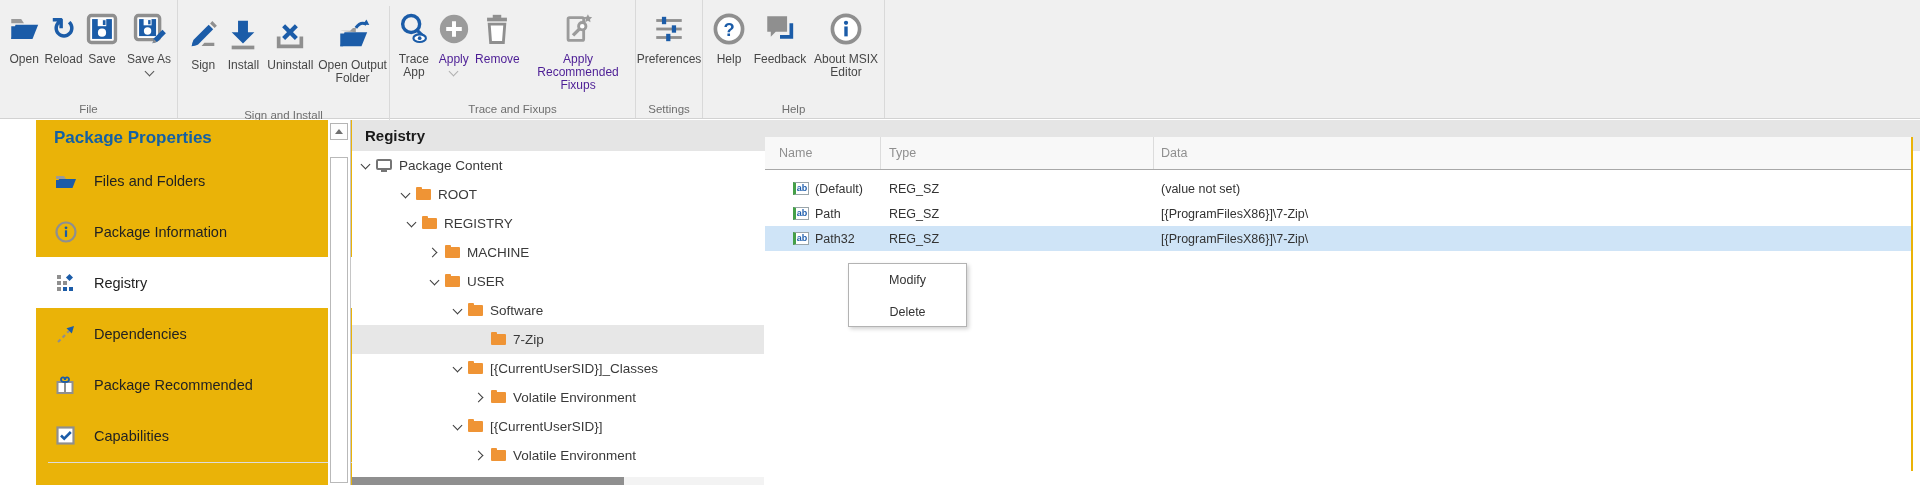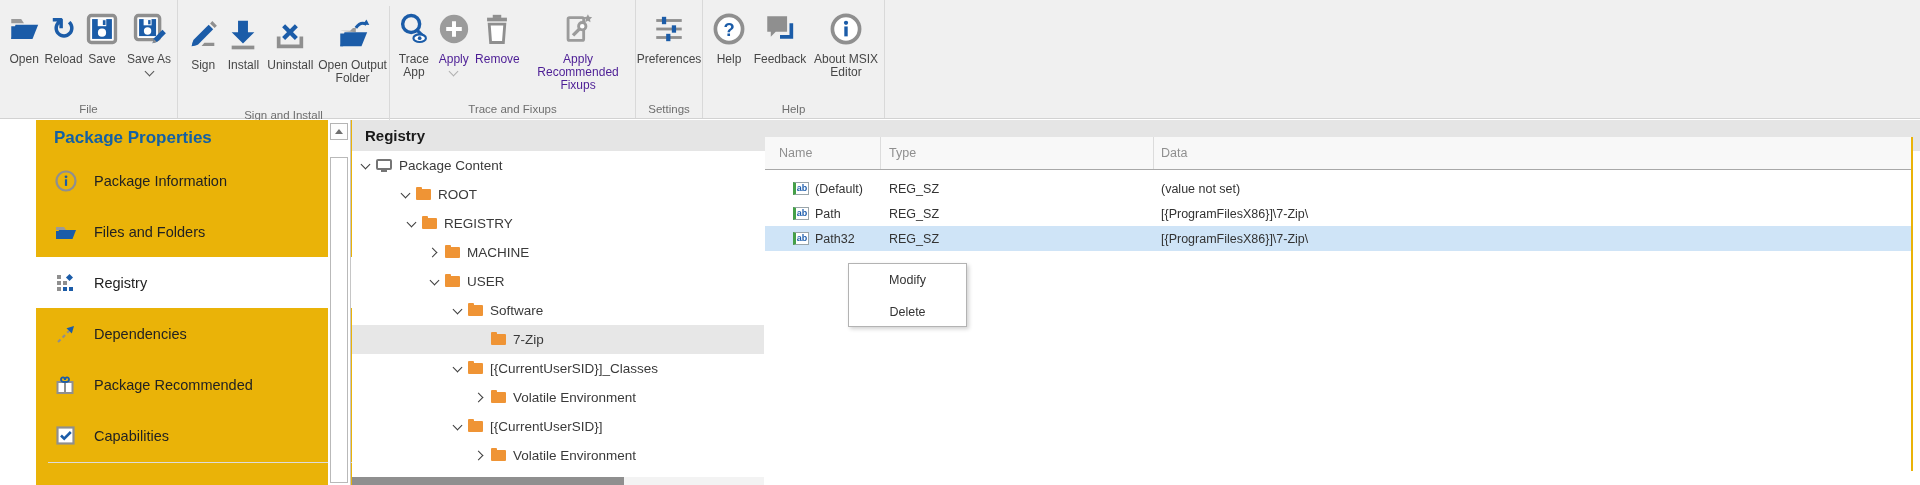--- a/index.html
+++ b/index.html
@@ -289,37 +289,37 @@
     <div class="rgroup" style="flex:1; border-right:none;"></div>
   </div>
 
   <div class="sidebar">
     <div class="sidebar-title">Package Properties</div>
     <div class="nav-items">
 
       <div class="nav-item">
         <span class="nicon">
           <svg width="24" height="24" viewBox="0 0 24 24">
+              <path d="M2 7h8l2 3h-10z" fill="#9a9a9a"></path>
+              <path d="M2 19 L5 10 H22 L18.5 19 Z" fill="#1b5ca8"></path>
+              <path d="M2 19V11h3l-1 8z" fill="#1b5ca8"></path>
+            </svg>
+        </span>
+        <span class="nlabel">Files and Folders</span>
+      </div>
+
+      <div class="nav-item">
+        <span class="nicon">
+          <svg width="24" height="24" viewBox="0 0 24 24">
               <circle cx="12" cy="12" r="9.5" fill="none" stroke="#8f8f8f" stroke-width="2.2"></circle>
               <circle cx="12" cy="7.8" r="1.4" fill="#1b5ca8"></circle>
               <rect x="10.9" y="10.3" width="2.2" height="6.6" fill="#1b5ca8"></rect>
             </svg>
         </span>
         <span class="nlabel">Package Information</span>
-      </div>
-
-      <div class="nav-item">
-        <span class="nicon">
-          <svg width="24" height="24" viewBox="0 0 24 24">
-              <path d="M2 7h8l2 3h-10z" fill="#9a9a9a"></path>
-              <path d="M2 19 L5 10 H22 L18.5 19 Z" fill="#1b5ca8"></path>
-              <path d="M2 19V11h3l-1 8z" fill="#1b5ca8"></path>
-            </svg>
-        </span>
-        <span class="nlabel">Files and Folders</span>
       </div>
 
       <div class="nav-item selected">
         <span class="nicon">
           <svg width="24" height="24" viewBox="0 0 24 24">
               <rect x="3" y="4" width="4" height="4" fill="#8f8f8f"></rect>
               <rect x="3" y="10" width="4" height="4" fill="#8f8f8f"></rect>
               <rect x="9" y="10" width="4" height="4" fill="#8f8f8f"></rect>
               <rect x="3" y="16" width="4" height="4" fill="#8f8f8f"></rect>
               <rect x="9" y="16" width="4" height="4" fill="#1b5ca8"></rect>

